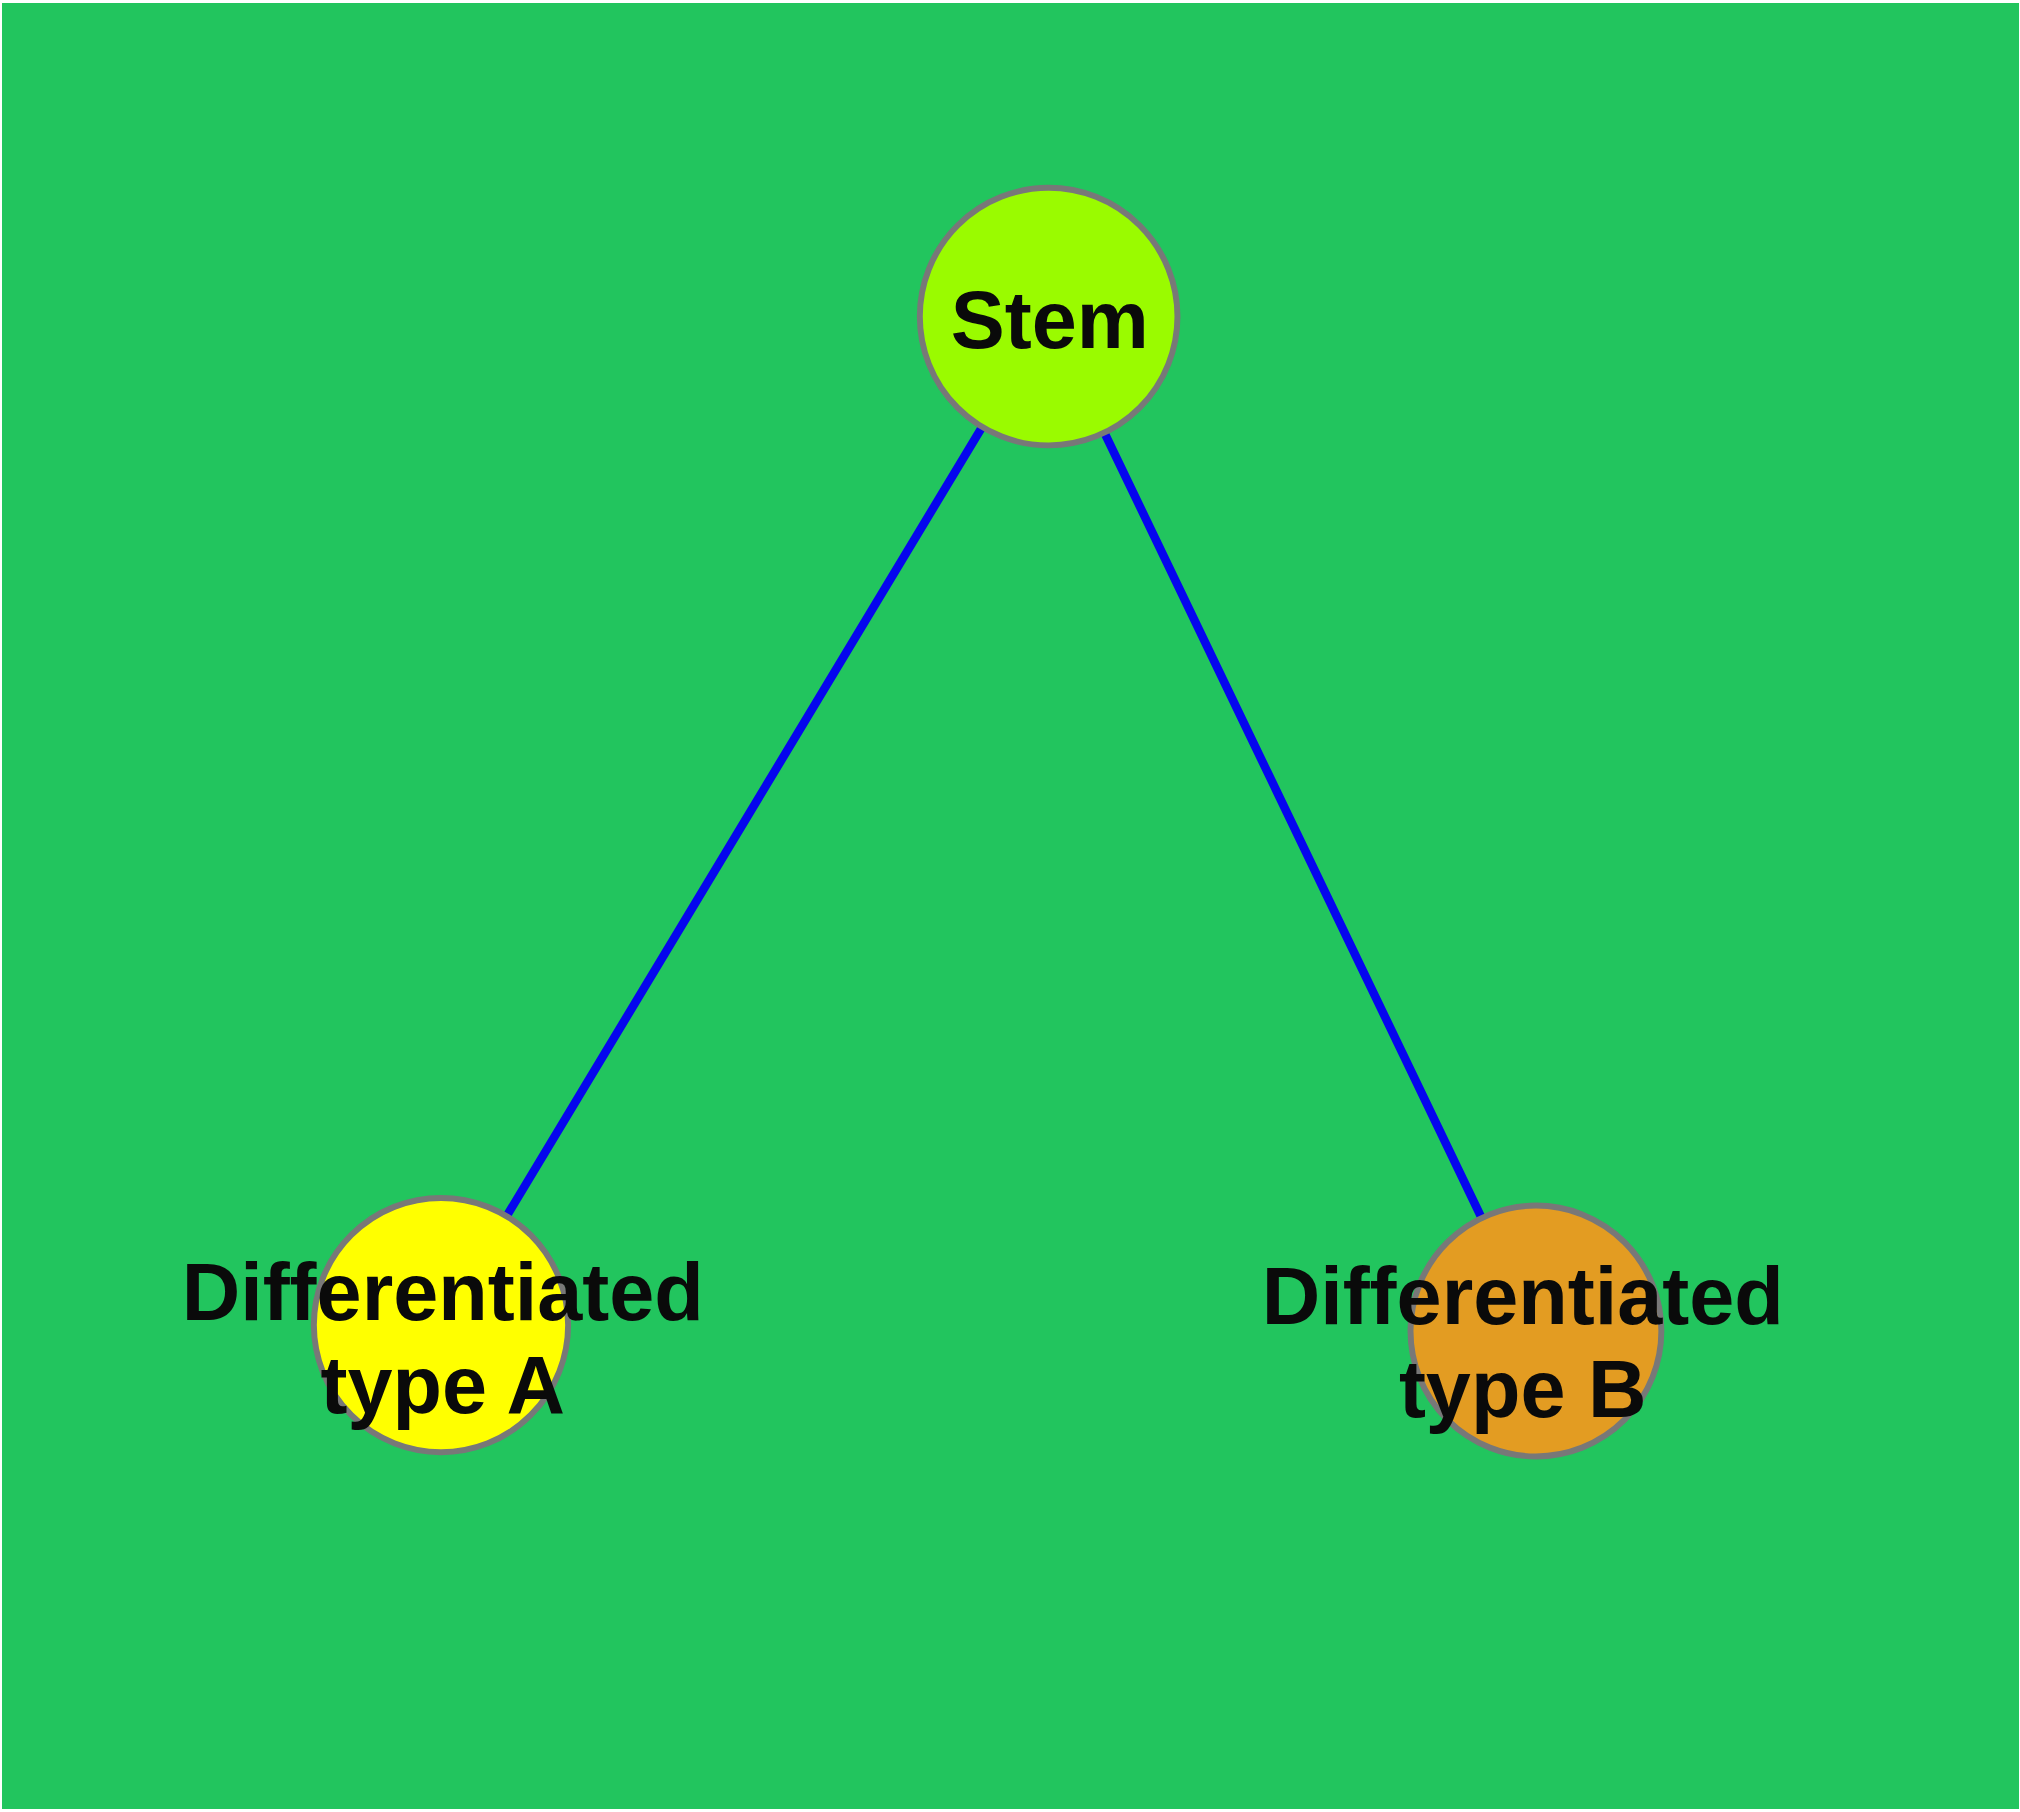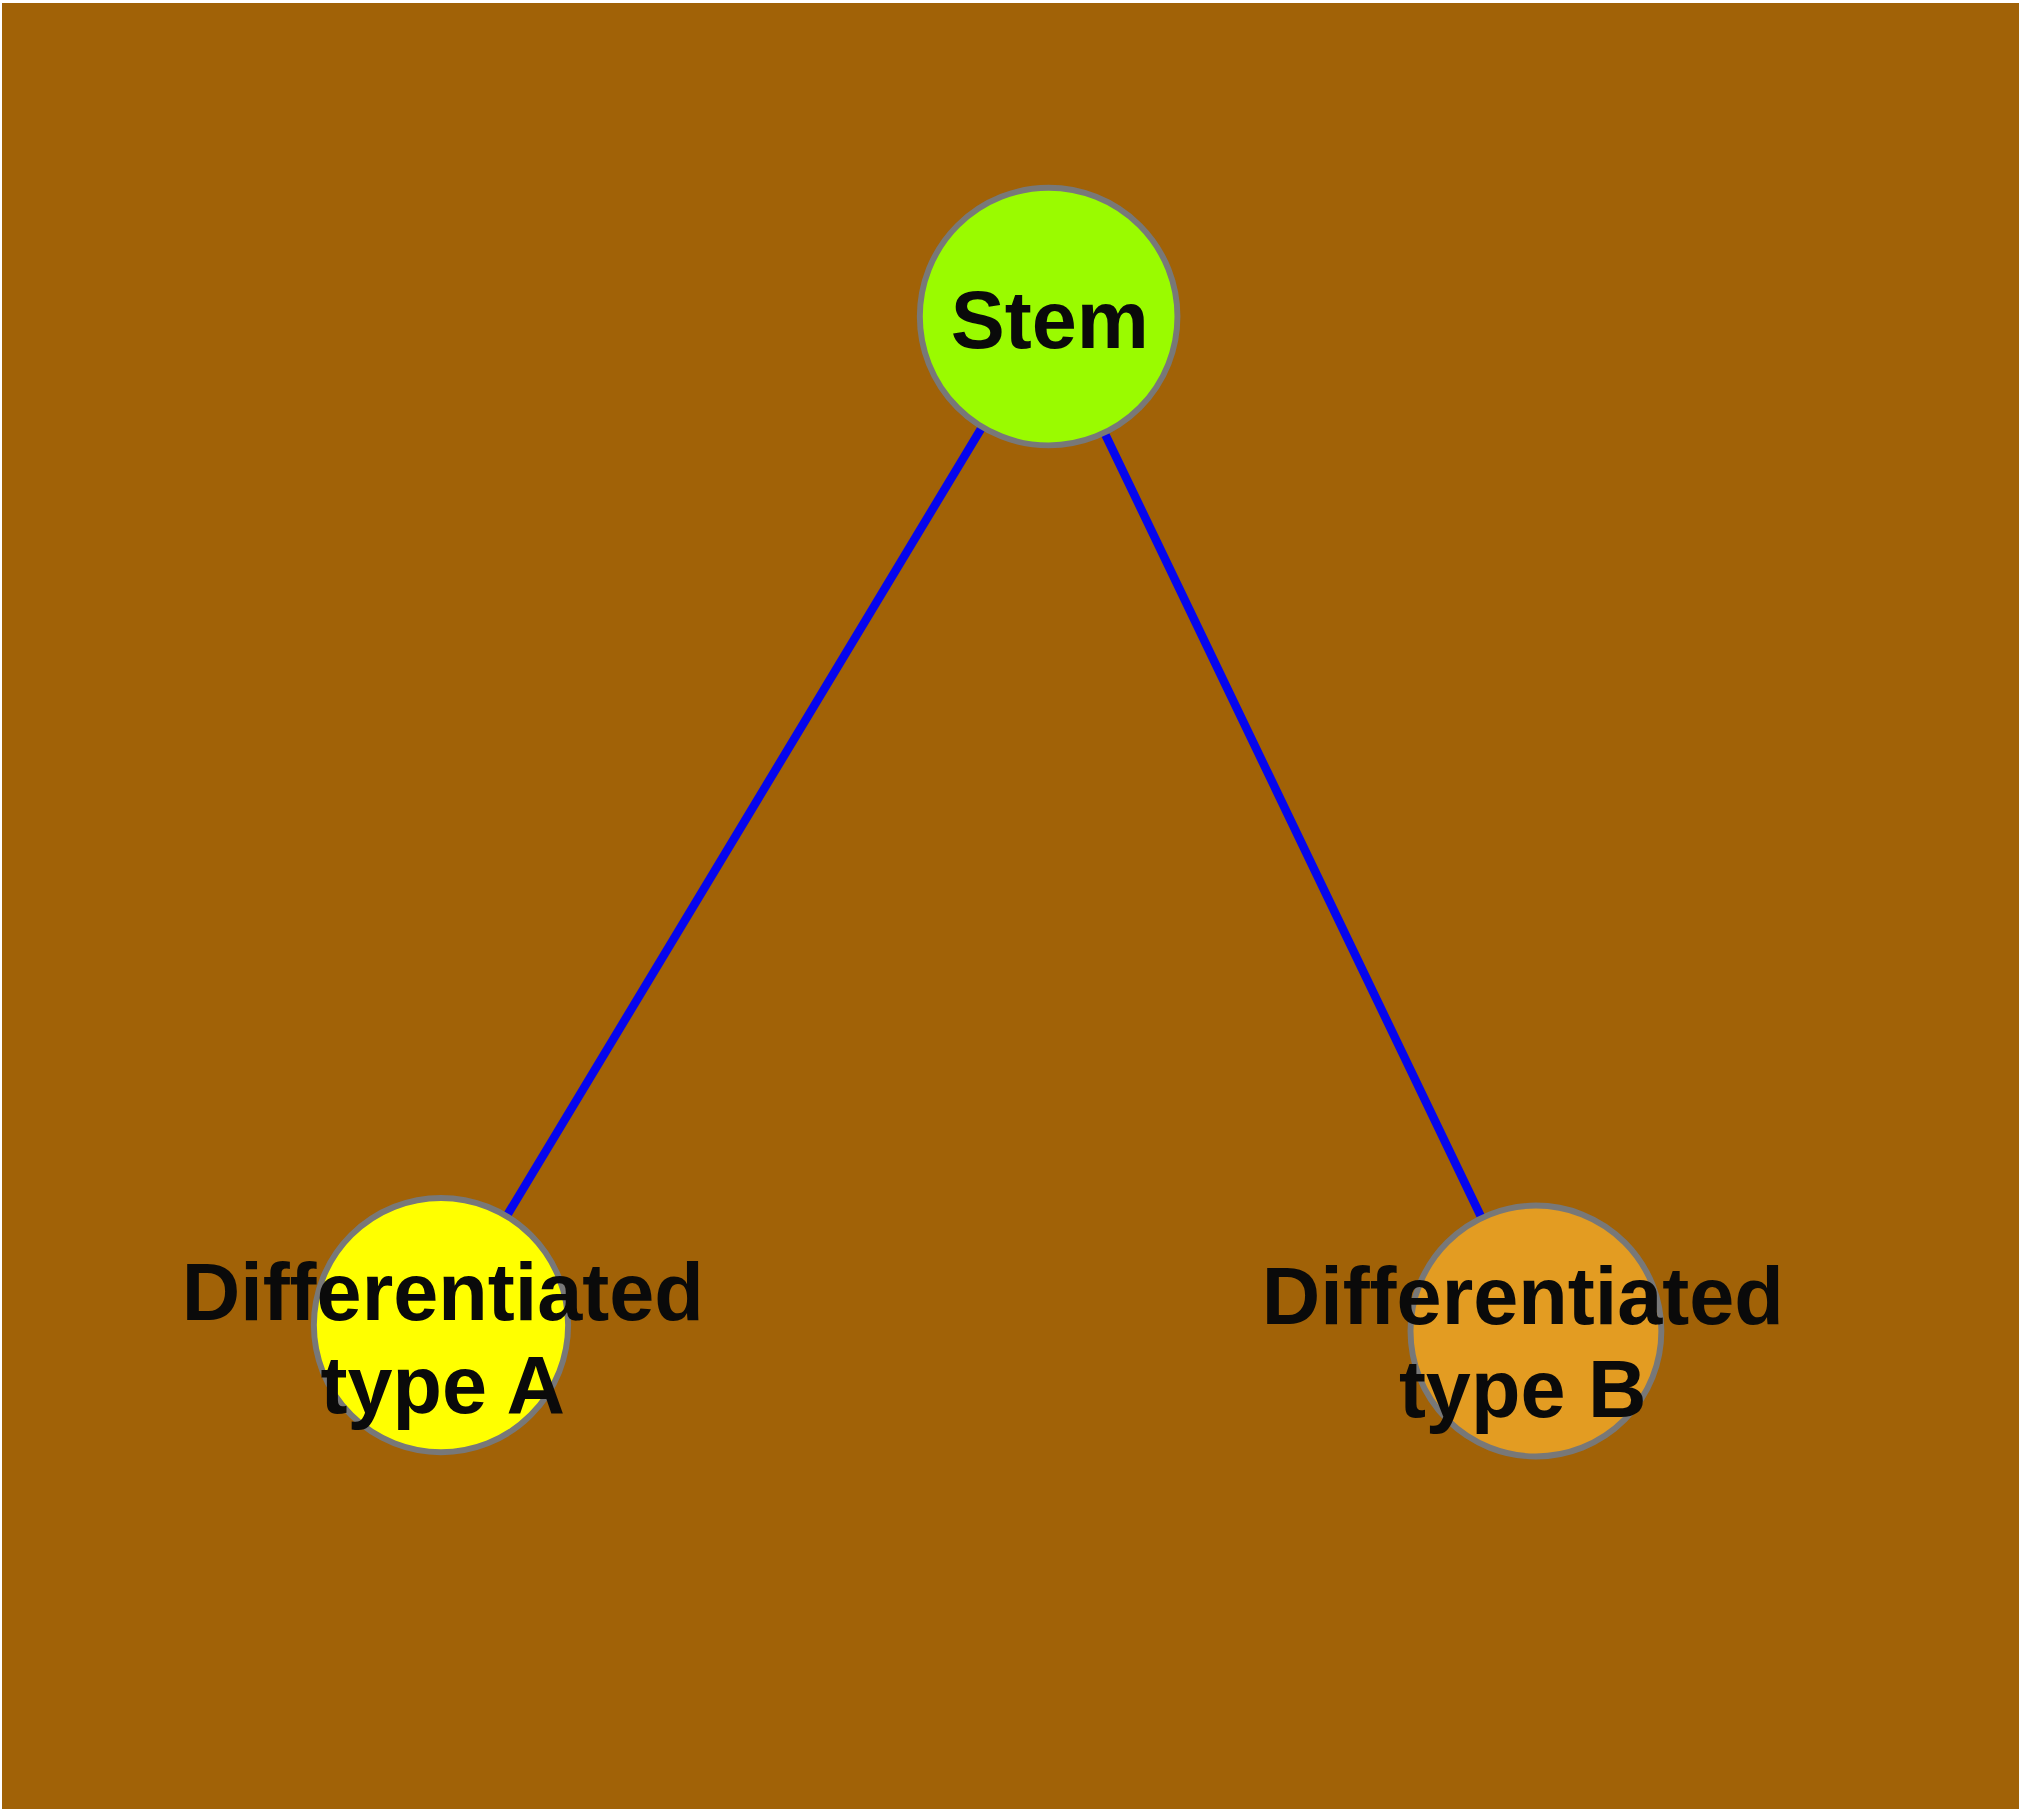--- a/index.html
+++ b/index.html
@@ -42,21 +42,21 @@
     user-select: none;
   }
   .label-stem { left: 1048px; top: 317px; }
   .label-a    { left: 441px;  top: 1336px; }
   .label-b    { left: 1521px; top: 1340px; }
 </style>
 </head>
 <body>
 
 <div class="stage">
-  <div class="canvas" style="background: #a16207;">
+  <div class="canvas" style="background: #22c55e;">
 
     <svg width="2017" height="1806" viewBox="0 0 2380 2131">
 
       <line x1="1235" y1="370" x2="518" y2="1560" stroke-width="10" stroke-linecap="round" stroke="#0505EE"></line>
       <line x1="1235" y1="370" x2="1810" y2="1567" stroke-width="10" stroke-linecap="round" stroke="#0505EE"></line>
 
       <circle cx="1235" cy="370" r="152" stroke-width="7" fill="#9AFB00" stroke="#787878"></circle>
       <circle cx="518" cy="1560" r="150" stroke-width="7" fill="#FFFF00" stroke="#787878"></circle>
       <circle cx="1810" cy="1567" r="148" stroke-width="7" fill="#E39C22" stroke="#787878"></circle>
     </svg>

